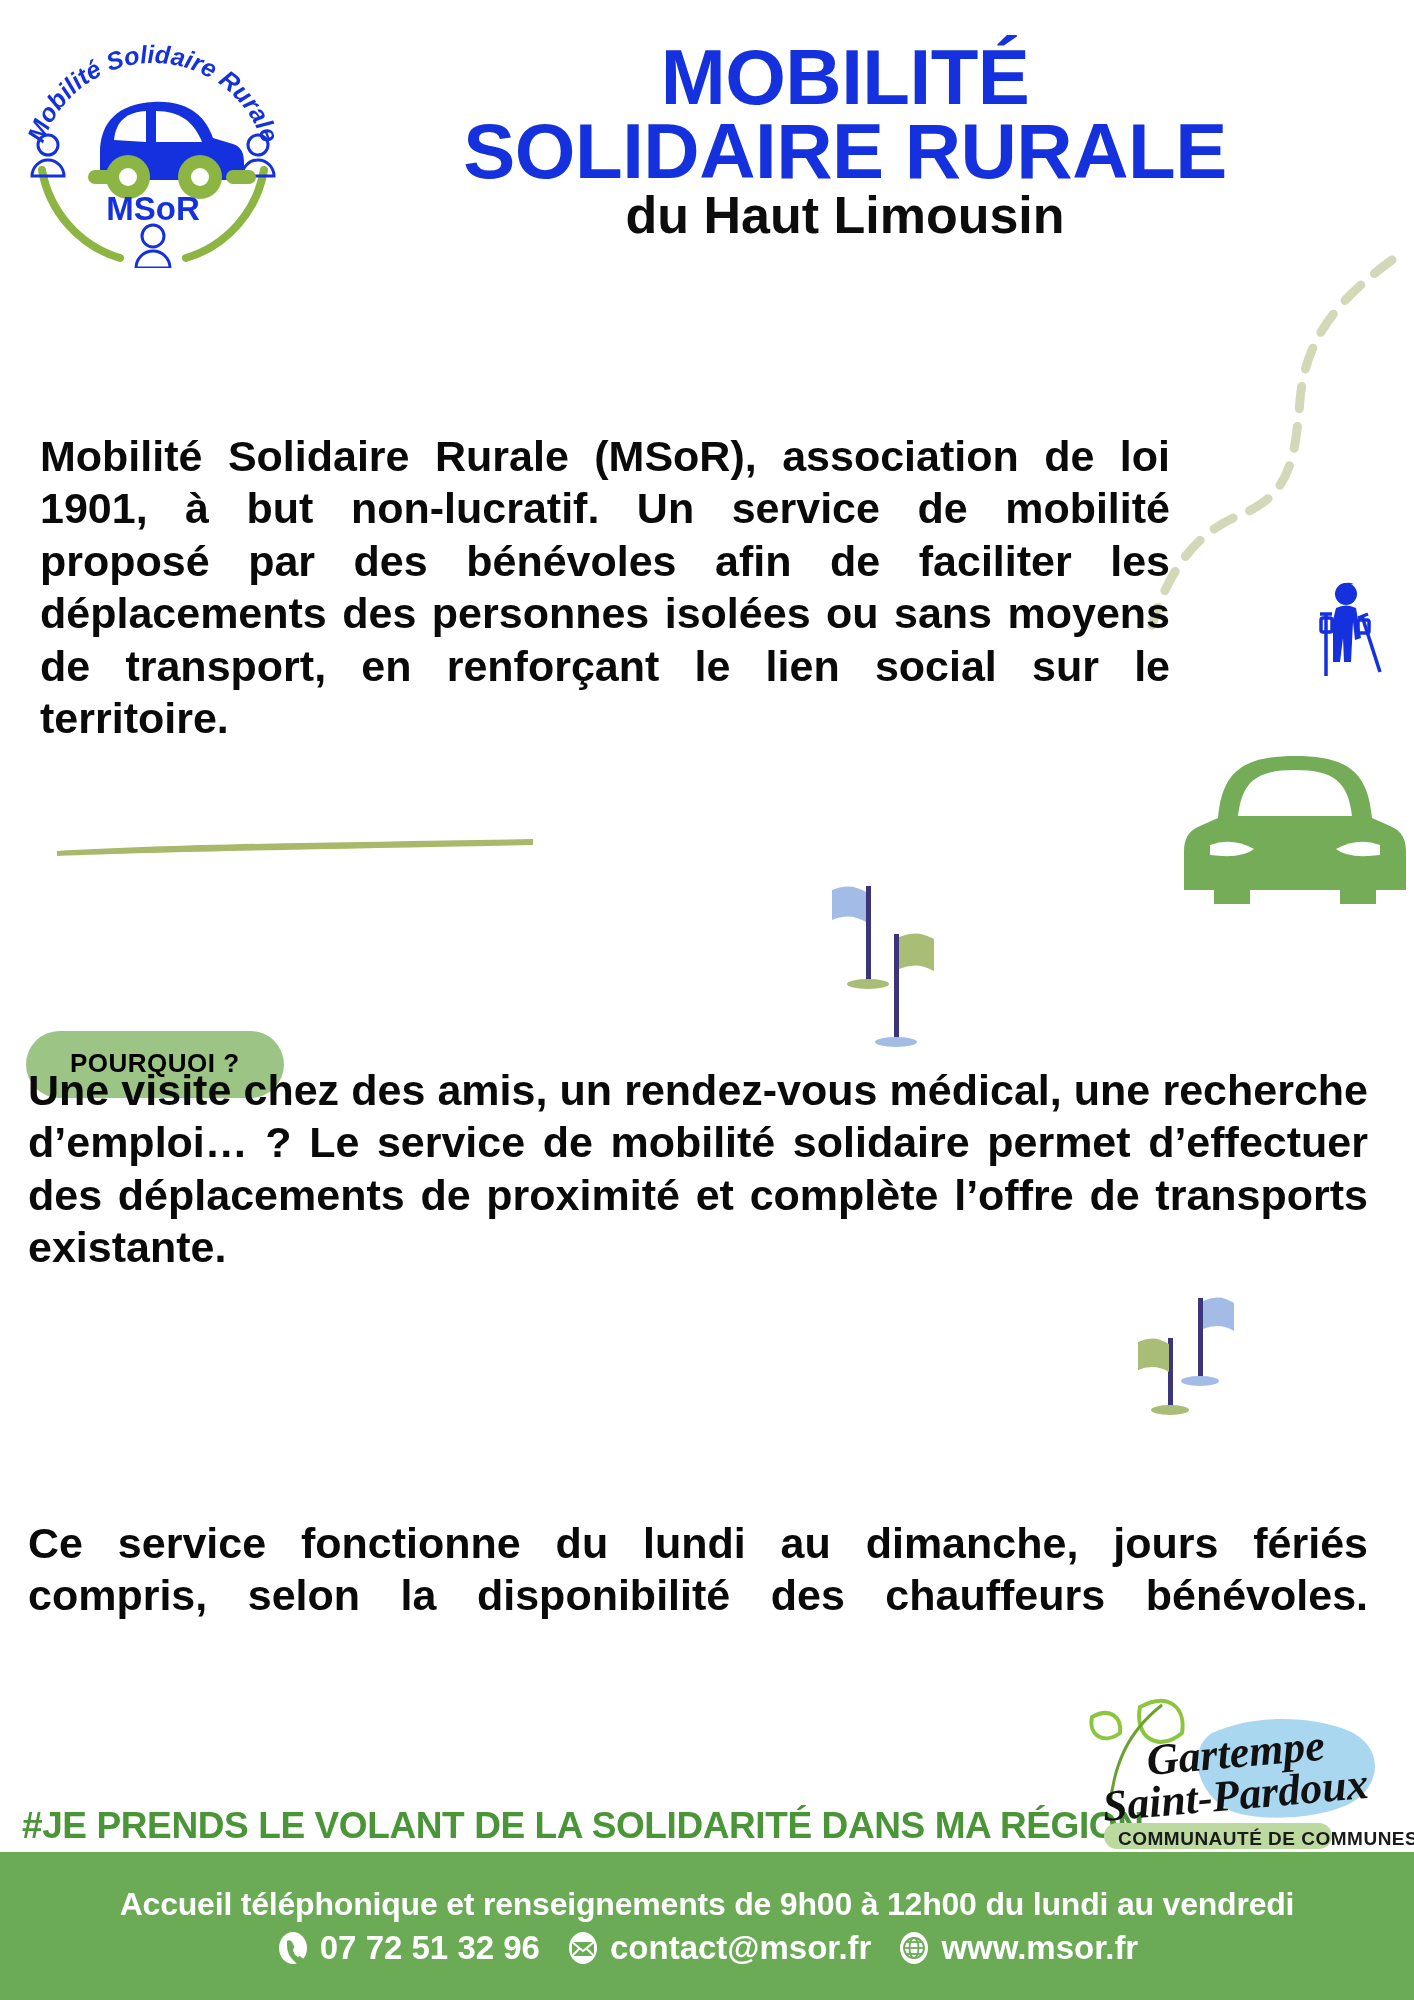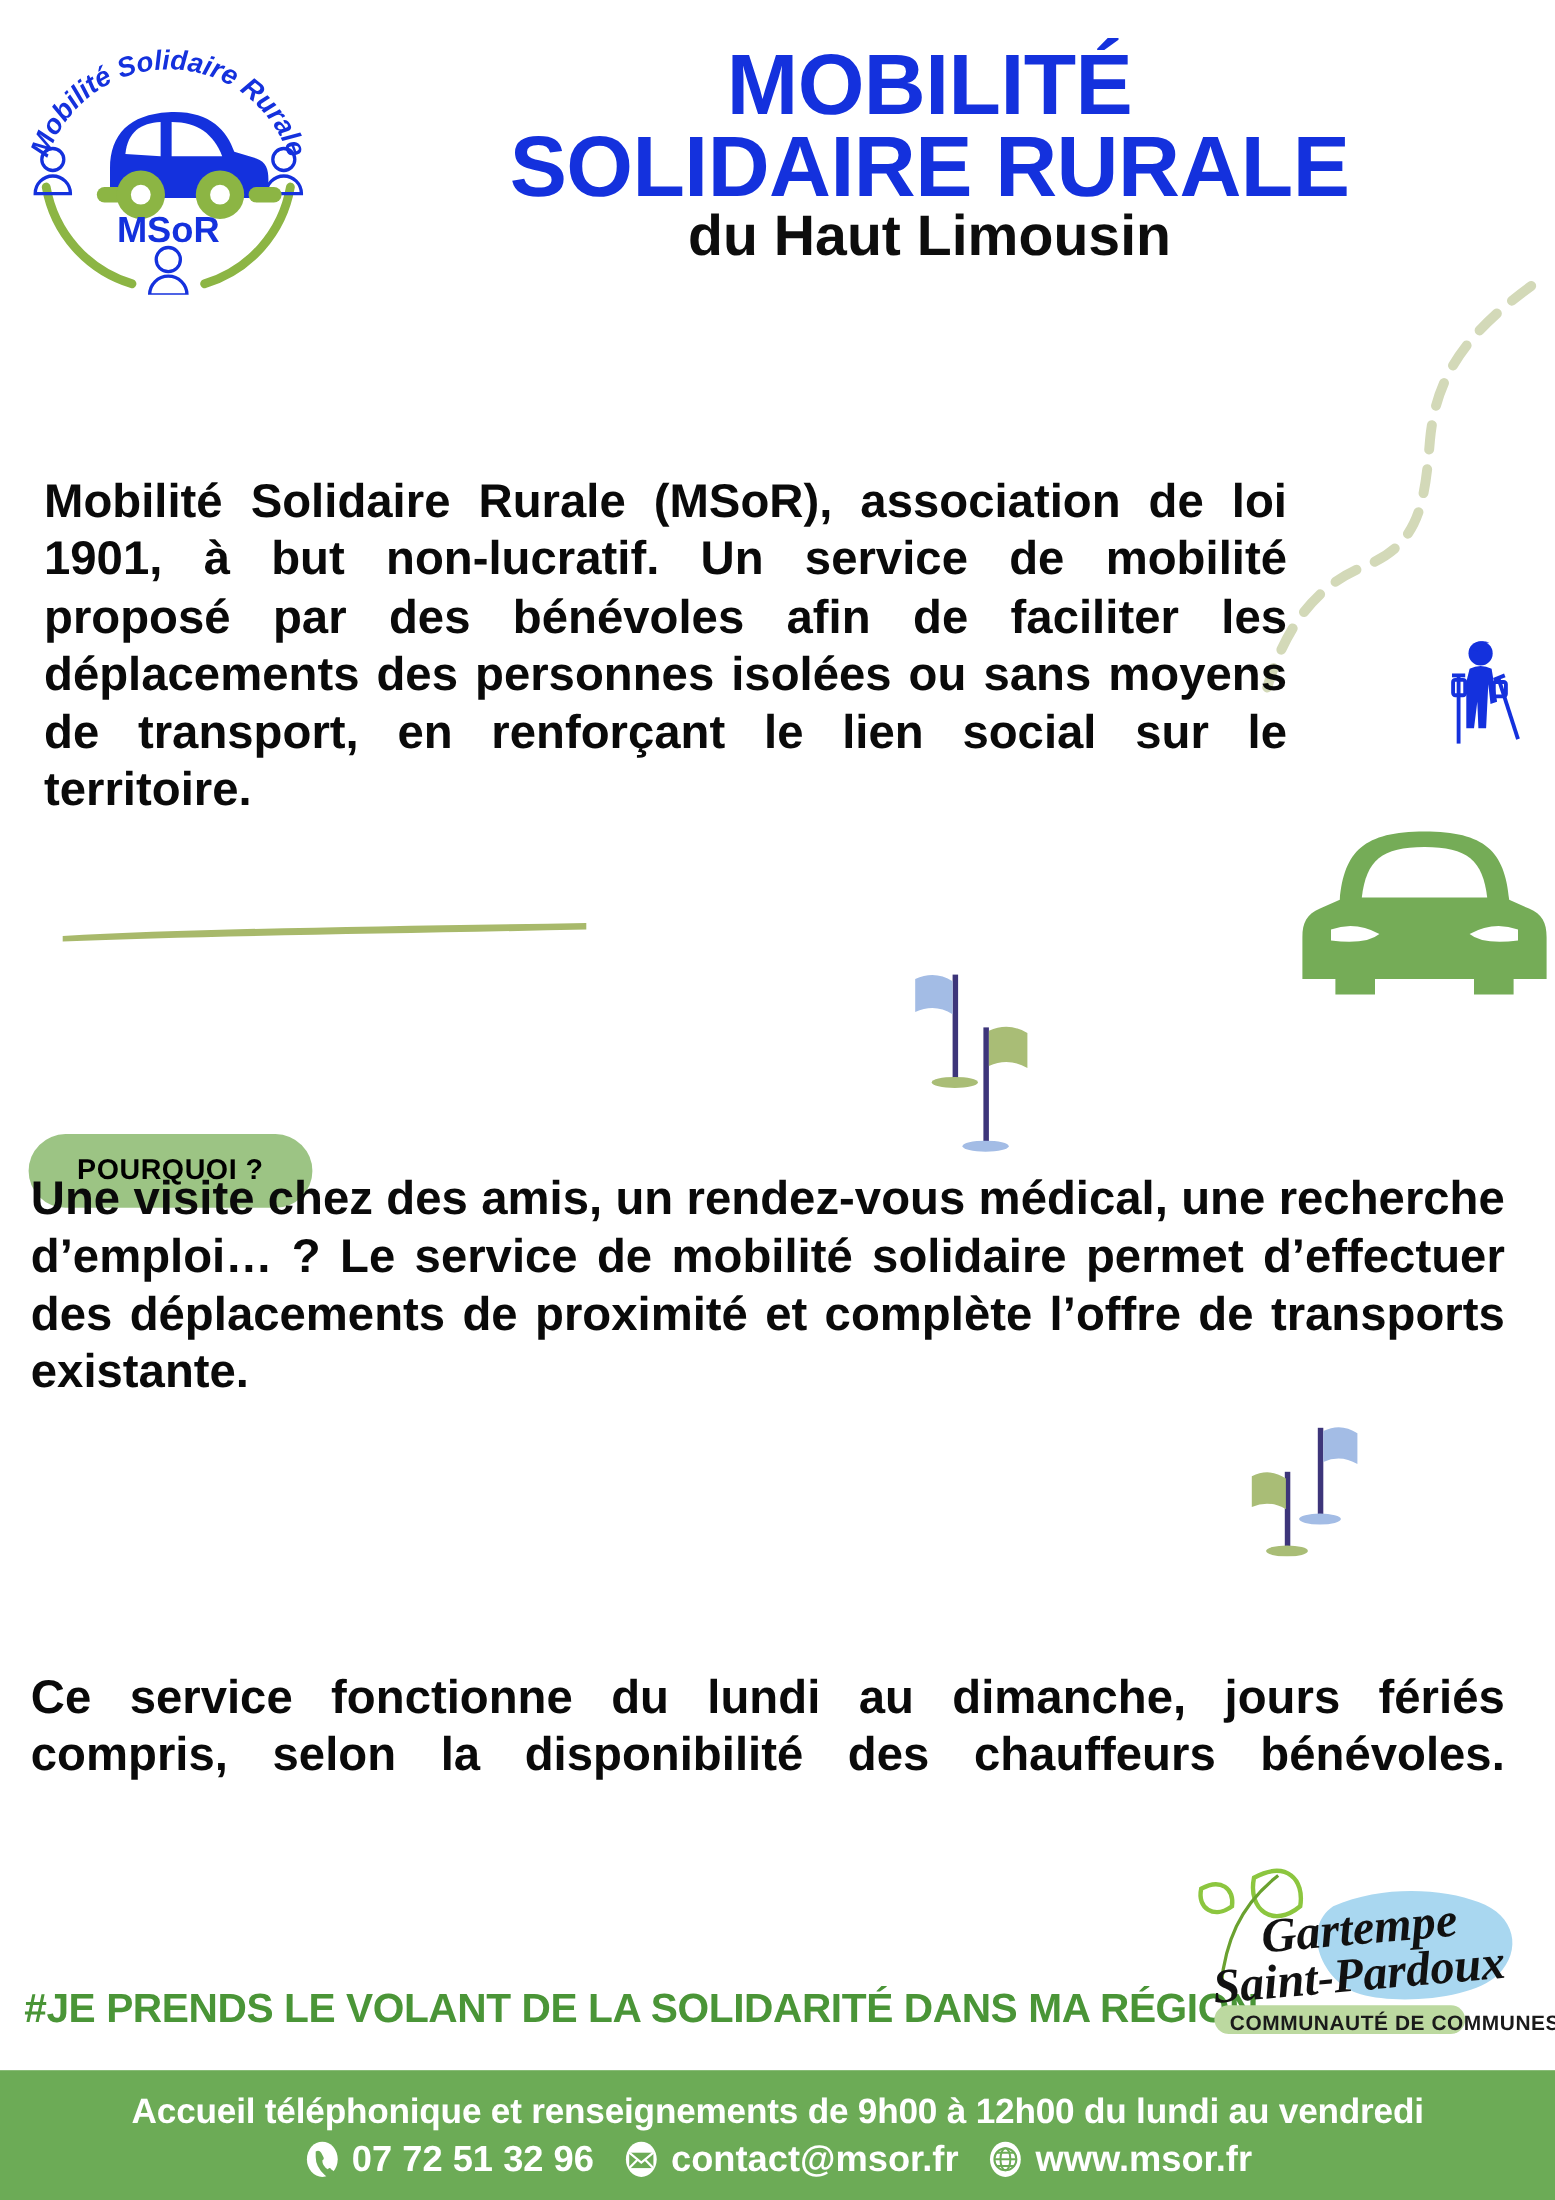--- a/index.html
+++ b/index.html
@@ -88,21 +88,21 @@
     letter-spacing:-0.4px;
     white-space:nowrap;
   }
 
   
   #cc-logo { position:absolute; left:1062px; top:1655px; width:352px; height:200px; }
 
   
   #footer {
     position:absolute; left:0; bottom:0;
-    width:1414px; height:118px;
+    width:1414px; height:148px;
     background:#6cab56;
     color:#ffffff;
     display:flex; flex-direction:column;
     align-items:center; justify-content:center;
     gap:6px;
   }
   #footer-hours {
     font-size:32px; font-weight:bold; letter-spacing:-0.2px;
   }
   #footer-contacts {

